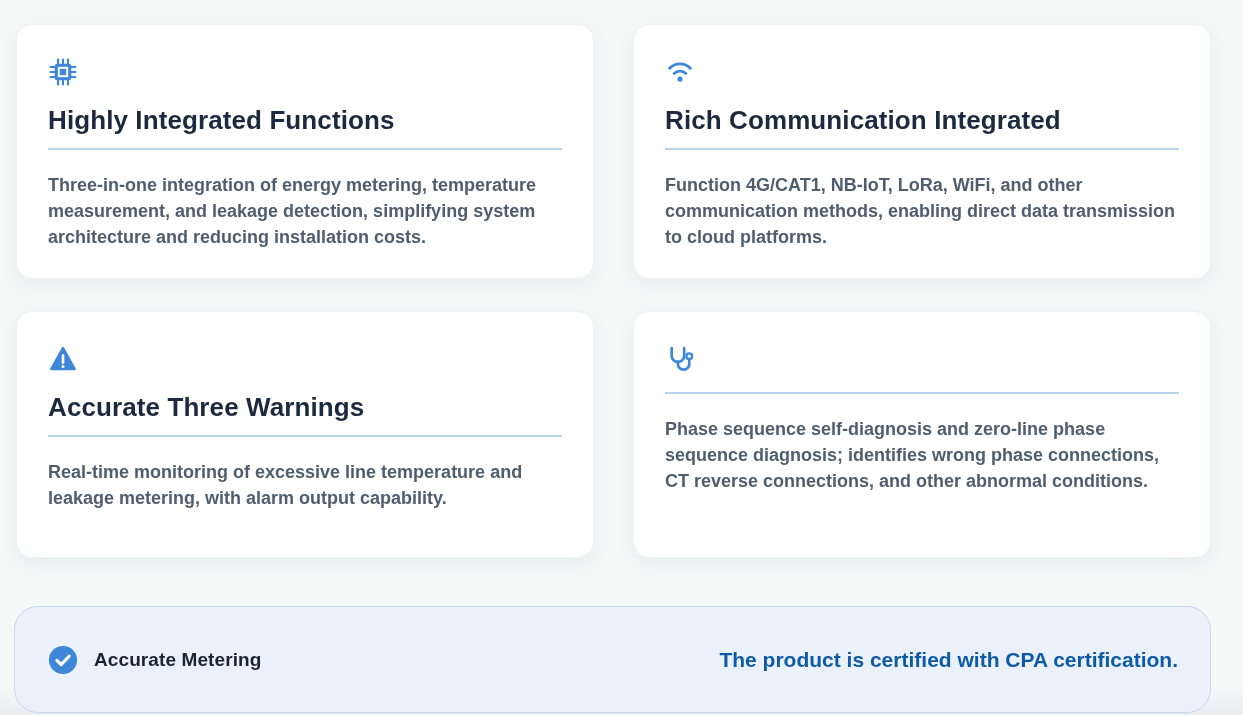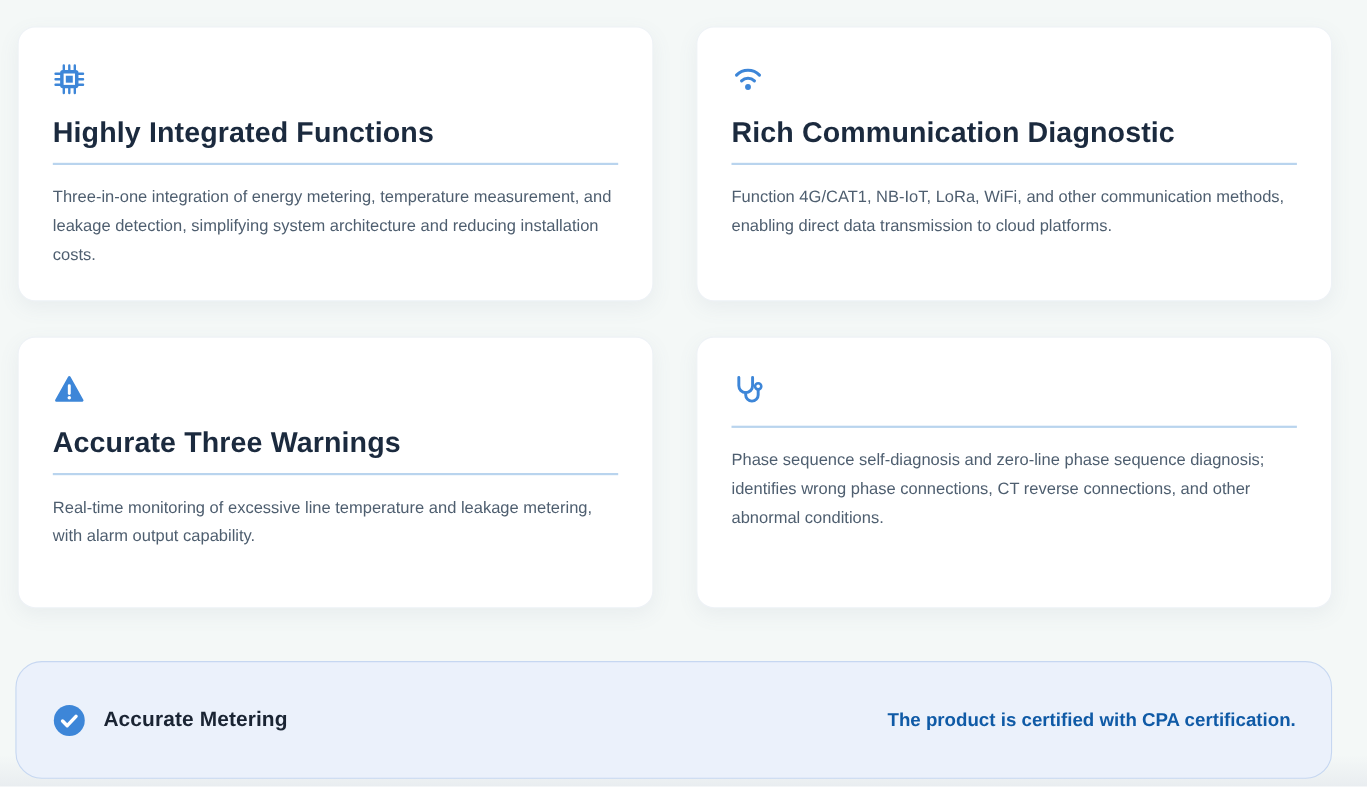--- a/index.html
+++ b/index.html
@@ -42,24 +42,25 @@
     color:var(--title);
     line-height:30px;
     letter-spacing:0.1px;
   }
   .card-underline{
     height:0;
     border-bottom:2px solid var(--underline);
     margin-top:13px;
   }
   .card-desc{
-    margin-top:17px;
-    font-size:15px;
+    margin-top:22px;
+    font-size:18px;
     line-height:26px;
     color:var(--body);
+    font-weight:bold;
   }
   .banner{
     margin-top:48px;
     margin-left:-2px;
     height:107px;
     background:var(--banner-bg);
     border:1px solid var(--banner-border);
     border-radius:24px;
     display:flex;
     align-items:center;
@@ -69,21 +70,21 @@
   .banner-left{display:flex;align-items:center;gap:16px;}
   .banner-check{width:30px;height:30px;}
   .banner-check svg{width:30px;height:30px;display:block;}
   .banner-title{
     font-size:19px;
     font-weight:600;
     color:#1a2433;
     letter-spacing:0.1px;
   }
   .banner-cert{
-    font-size:17px;
+    font-size:21px;
     font-weight:700;
     color:var(--cert);
   }
 </style>
 </head>
 <body>
 
 <div class="features-wrap">
   <div class="features-grid">
 
@@ -106,21 +107,21 @@
     </div>
 
     <div class="feature-card">
       <span class="card-icon">
         <svg viewBox="0 0 36 36" fill="none">
           <path d="M5.5 13.5 A17.5 17.5 0 0 1 30.5 13.5" stroke="#3d86d8" stroke-width="3.4" stroke-linecap="round"></path>
           <path d="M11 19.8 A10 10 0 0 1 25 19.8" stroke="#3d86d8" stroke-width="3.4" stroke-linecap="round"></path>
           <circle cx="18" cy="26.5" r="3.2" fill="#3d86d8"></circle>
         </svg>
       </span>
-      <h3 class="card-title">Rich Communication Diagnostic</h3>
+      <h3 class="card-title">Rich Communication Integrated</h3>
       <div class="card-underline"></div>
       <p class="card-desc">Function 4G/CAT1, NB-IoT, LoRa, WiFi, and other communication methods, enabling direct data transmission to cloud platforms.</p>
     </div>
 
     <div class="feature-card">
       <span class="card-icon">
         <svg viewBox="0 0 36 36" fill="none">
           <path d="M18 5 L32 30 L4 30 Z" fill="#3d86d8" stroke="#3d86d8" stroke-width="3" stroke-linejoin="round"></path>
           <path d="M18 14v8.5" stroke="#ffffff" stroke-width="3.2" stroke-linecap="round"></path>
           <circle cx="18" cy="27" r="1.9" fill="#ffffff"></circle>

